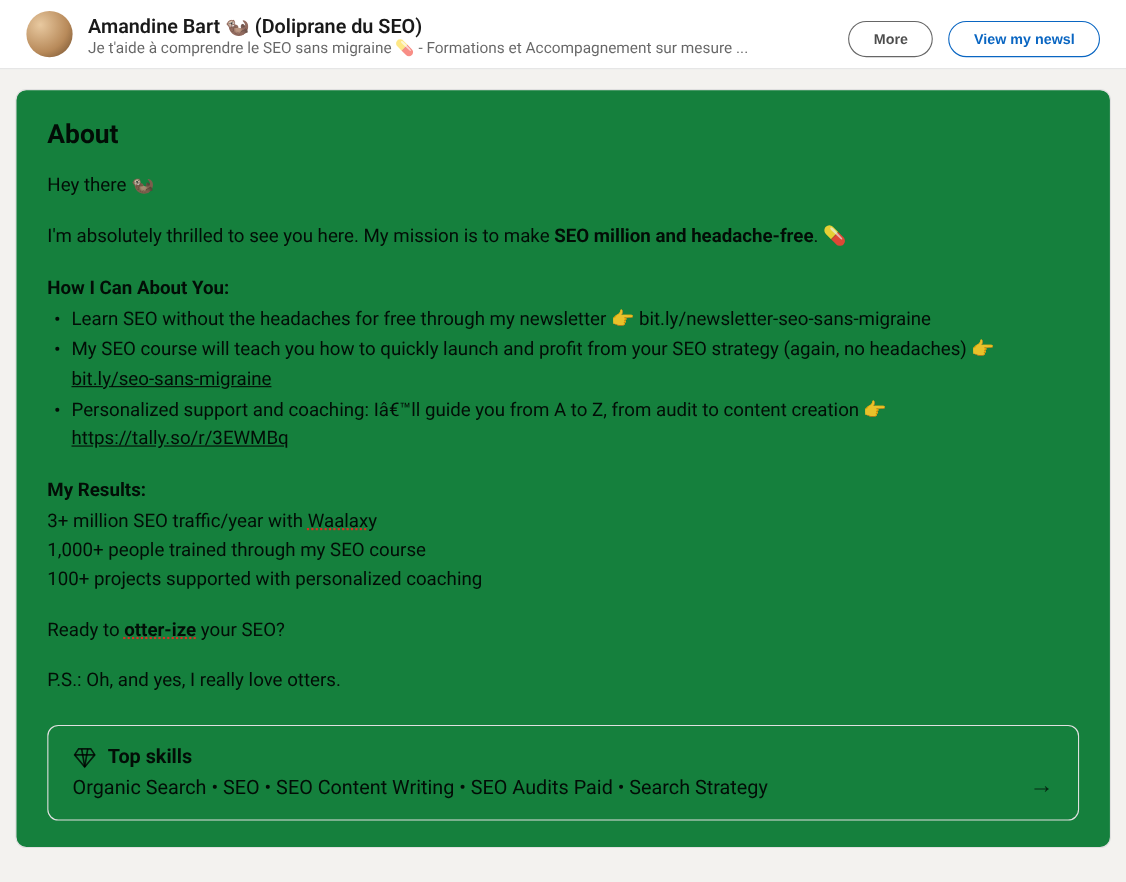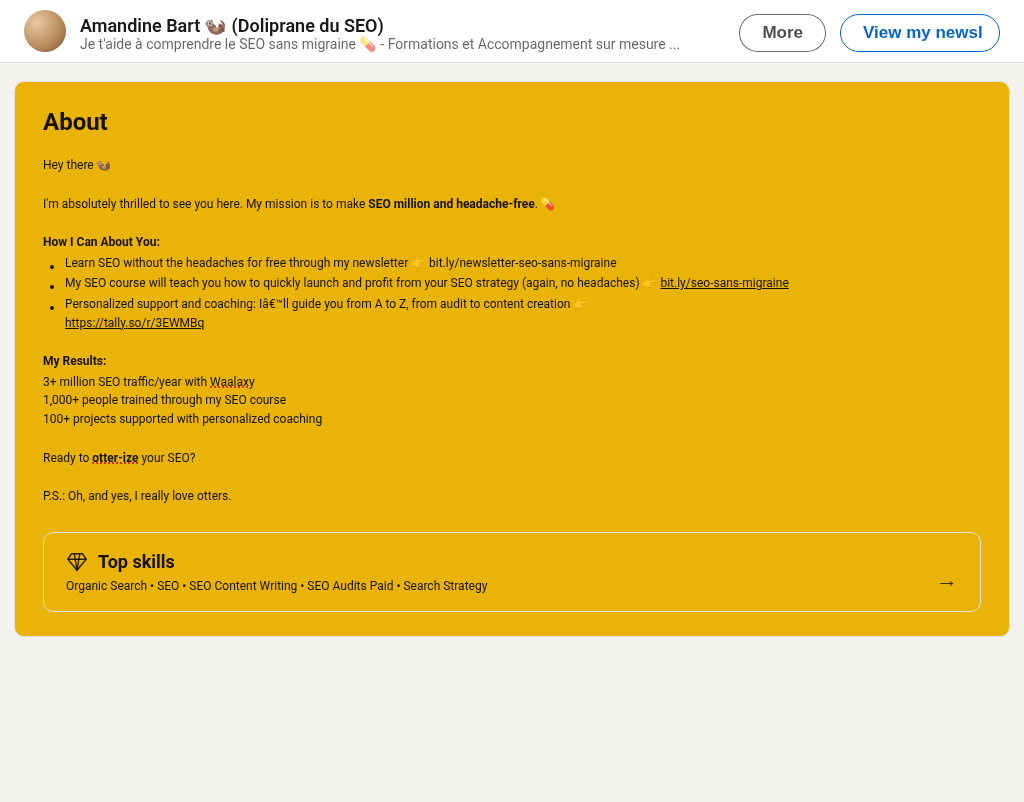--- a/index.html
+++ b/index.html
@@ -45,53 +45,53 @@
     .profile-tagline {
       font-size: 14px;
       color: rgba(0,0,0,0.6);
       white-space: nowrap;
       overflow: hidden;
       text-overflow: ellipsis;
     }
     .btn {
       border-radius: 22px;
       padding: 8px 22px;
-      font-size: 17px;
+      font-size: 13px;
       font-weight: 600;
       cursor: pointer;
       white-space: nowrap;
     }
     .btn-more {
       background: #fff;
       border: 1px solid rgba(0,0,0,0.6);
       color: rgba(0,0,0,0.7);
     }
     .btn-newsletter {
       background: #fff;
       border: 1.5px solid #0a66c2;
       color: #0a66c2;
       overflow: hidden;
       max-width: 160px;
       text-overflow: clip;
     }
     .card {
-      background: #eab308;
+      background: #15803d;
       border: 1px solid #e0e0e0;
       border-radius: 10px;
       margin: 18px 14px;
       padding: 26px 28px 24px;
     }
     .section-title {
       font-size: 24px;
       font-weight: 700;
       margin-bottom: 20px;
       color: rgba(0,0,0,0.9);
     }
     .about-body {
-      font-size: 12px;
+      font-size: 17px;
       line-height: 1.55;
       color: rgba(0,0,0,0.9);
     }
     .para {
       margin-bottom: 20px;
     }
     .subhead {
       font-weight: 700;
       margin-bottom: 2px;
     }
@@ -142,21 +142,21 @@
       display: flex;
       align-items: center;
       gap: 10px;
       margin-bottom: 6px;
     }
     .skills-title {
       font-size: 18px;
       font-weight: 700;
     }
     .skills-list {
-      font-size: 12px;
+      font-size: 18px;
       color: rgba(0,0,0,0.9);
     }
     .arrow-icon {
       font-size: 22px;
       color: rgba(0,0,0,0.7);
       cursor: pointer;
     }
     .diamond-svg {
       width: 22px;
       height: 22px;

